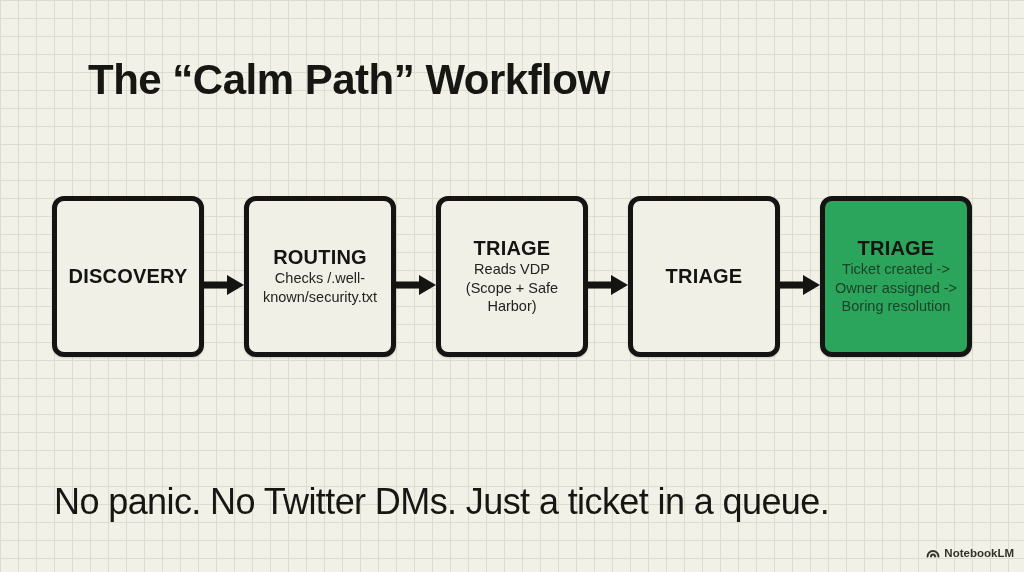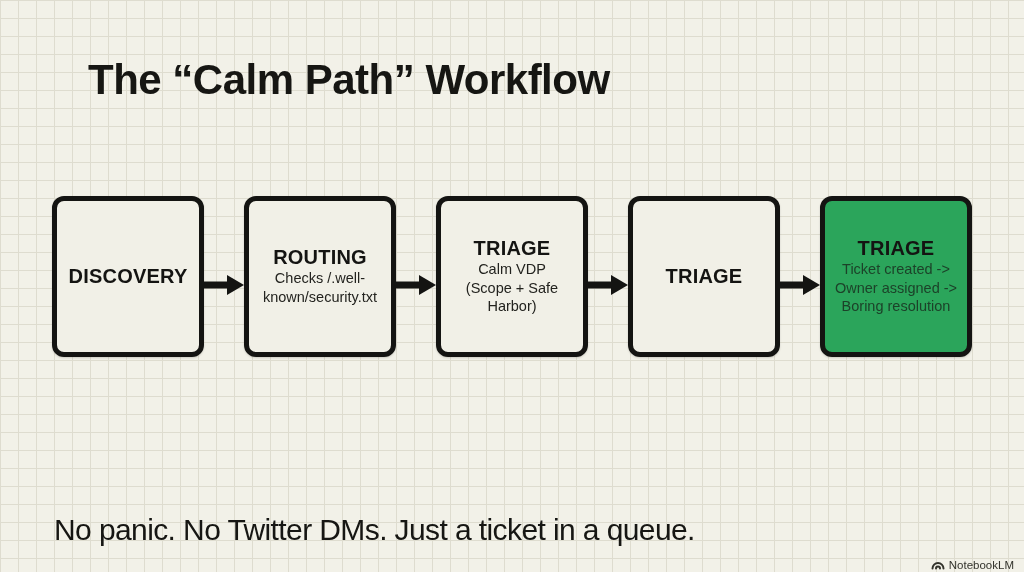--- a/index.html
+++ b/index.html
@@ -50,26 +50,26 @@
     font-size:14.5px;line-height:1.3;color:#23231f;
     white-space:pre-line;
   }
   .box.highlight .box-desc{color:var(--green-text);}
   .arrow{
     flex:1 1 auto;display:flex;align-items:center;justify-content:center;
   }
   .arrow svg{display:block;}
   .tagline{
     position:absolute;left:54px;top:481px;width:920px;
-    font-size:30px;color:var(--ink);letter-spacing:-0.6px;margin-top:32px;
+    font-size:36px;color:var(--ink);letter-spacing:-0.6px;
   }
   .watermark{
-    position:absolute;right:10px;bottom:1px;
+    position:absolute;right:10px;bottom:13px;
     display:flex;align-items:center;gap:4px;
-    font-size:11.5px;font-weight:normal;color:#33332c;
+    font-size:11.5px;font-weight:bold;color:#33332c;
   }
   .watermark svg{display:block;}
 </style>
 </head>
 <body>
 
 <div class="canvas">
 
   <h1 class="title">The “Calm Path” Workflow</h1>
 
@@ -94,21 +94,21 @@
 
     <div class="arrow">
       <svg viewBox="0 0 40 26" width="40" height="26" aria-hidden="true">
         <path d="M0 13 H27" stroke="#141412" stroke-width="7" fill="none"></path>
         <path d="M23 3 L40 13 L23 23 Z" fill="#141412"></path>
       </svg>
     </div>
 
     <div class="box">
       <div class="box-title">TRIAGE</div>
-      <div class="box-desc">Calm VDP
+      <div class="box-desc">Reads VDP
 (Scope + Safe
 Harbor)</div>
     </div>
 
     <div class="arrow">
       <svg viewBox="0 0 40 26" width="40" height="26" aria-hidden="true">
         <path d="M0 13 H27" stroke="#141412" stroke-width="7" fill="none"></path>
         <path d="M23 3 L40 13 L23 23 Z" fill="#141412"></path>
       </svg>
     </div>

